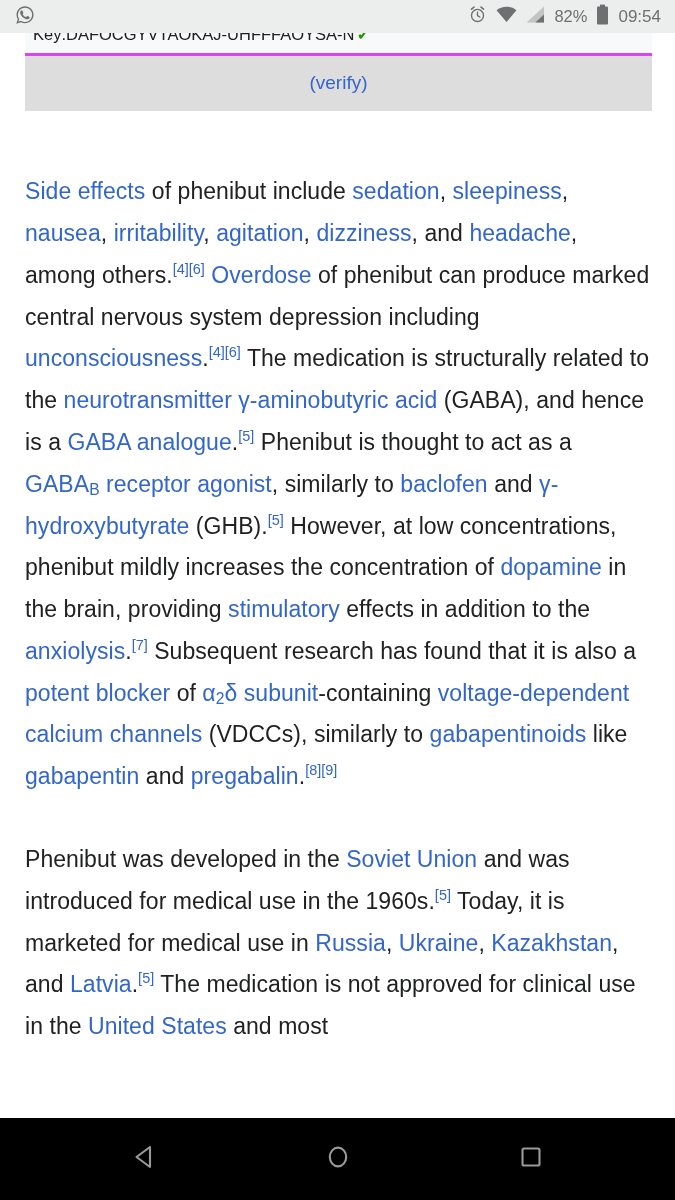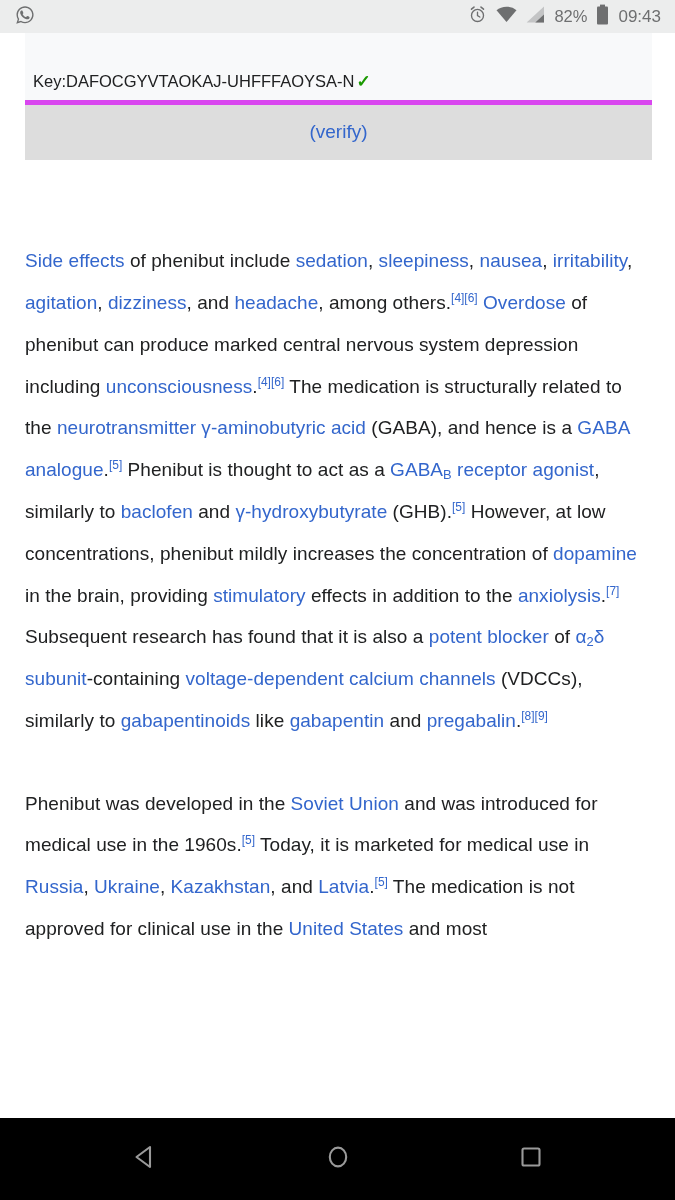--- a/index.html
+++ b/index.html
@@ -68,45 +68,45 @@
   }
   .ib-inchi {
     padding: 2px 8px 6px 8px;
     font-size: 16.5px;
     line-height: 1.42;
     color: #202122;
     word-break: break-all;
   }
   .inchi-line-1 { display: block; white-space: nowrap; overflow: hidden; }
   .inchi-line-2 { display: block; padding-left: 42px; }
-  .inchi-line-3 { display: block; margin-top: 47px; }
+  .inchi-line-3 { display: block; }
   .check {
     color: #1a9900;
     font-size: 17px;
     font-weight: bold;
     padding-left: 2px;
   }
   .ib-verify {
     background: #dddddd;
     text-align: center;
     padding: 16px 0 17px 0;
-    border-top: 5px solid #d946ef;
+    border-top: 3px solid #d946ef;
   }
   .ib-verify a {
     color: #3366cc;
     font-size: 19px;
     text-decoration: none;
   }
 
   
   .prose {
     padding: 0 25px 0 25px;
-    margin-top: 80px;
+    margin-top: 60px;
     color: #202122;
-    font-size: 19px;
+    font-size: 23px;
     line-height: 41.8px;
     letter-spacing: 0.05px;
   }
   .prose p { margin: 0 0 41px 0; }
   .prose p:last-child { margin-bottom: 0; }
   a.wlink { color: #3366cc; text-decoration: none; }
   sup.ref {
     font-size: 0.63em;
     vertical-align: super;
     line-height: 0;
@@ -167,21 +167,21 @@
           <path d="M19 17.4h-9.2L19 9.1z" fill="#6e6f70"></path>
         </svg>
       </span>
       <span class="sb-text">82%</span>
       <span class="sb-icon">
         <svg width="13" height="21" viewBox="0 0 13 21">
           <rect x="4" y="0.6" width="5" height="2.4" fill="#6e6f70"></rect>
           <rect x="1" y="2.6" width="11" height="17.8" rx="1" fill="#6e6f70"></rect>
         </svg>
       </span>
-      <span class="sb-clock">09:43</span>
+      <span class="sb-clock">09:54</span>
     </div>
   </div>
 
   <div class="webview">
     <div class="page">
 
       <div class="infobox">
         <div class="ib-inchi">
           <span class="inchi-line-3"><span>Key:DAFOCGYVTAOKAJ-UHFFFAOYSA-N</span><span class="check">✓</span></span>
         </div>

